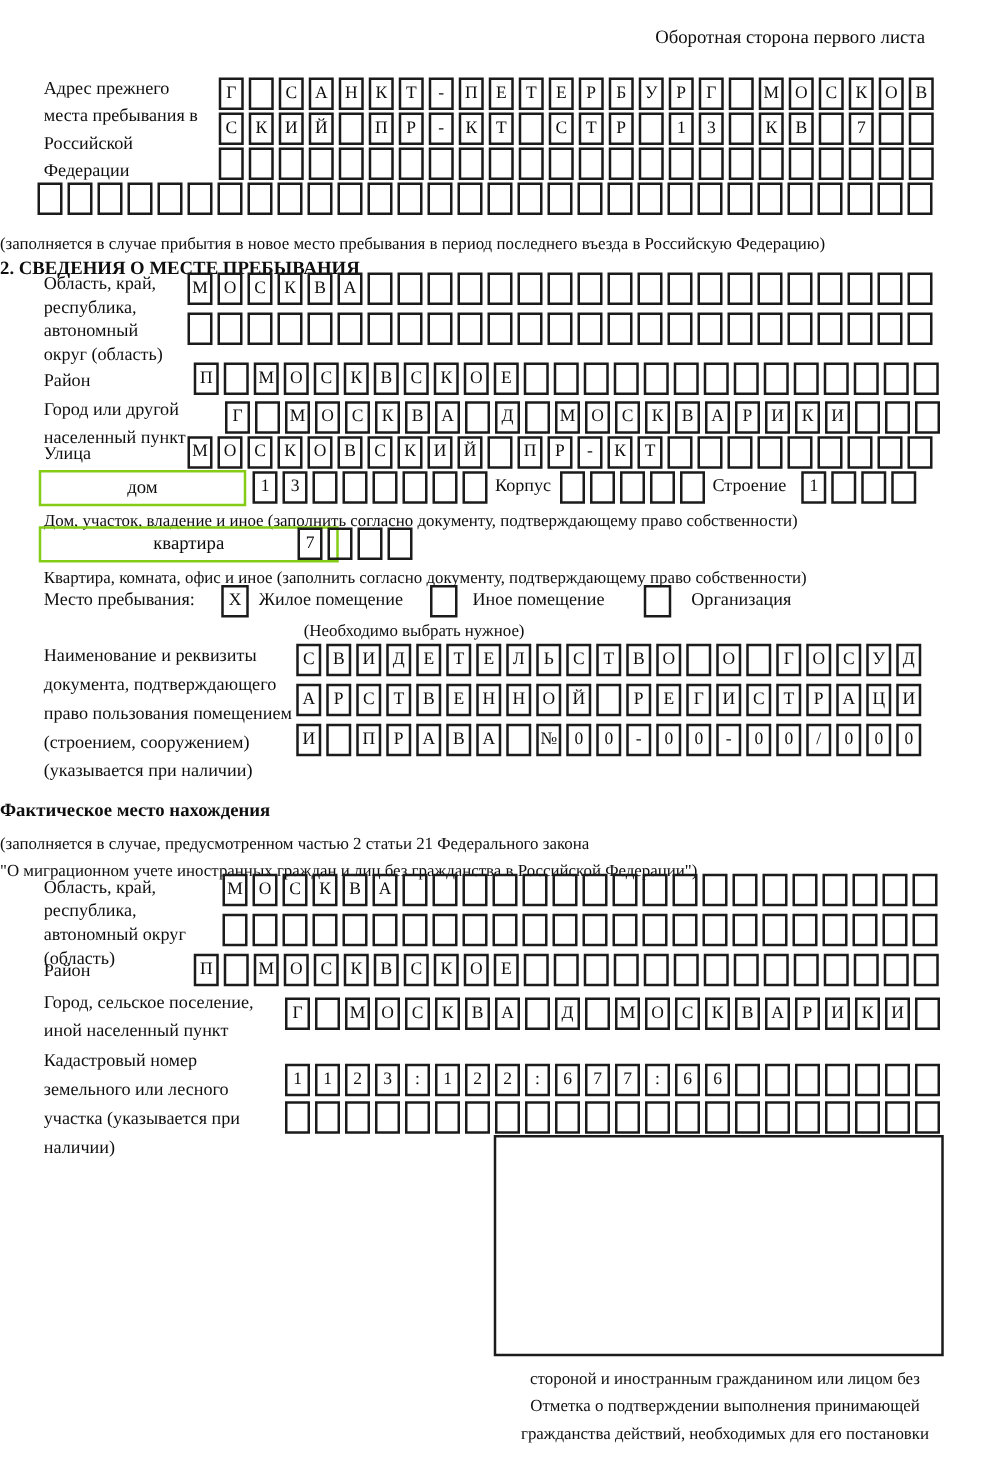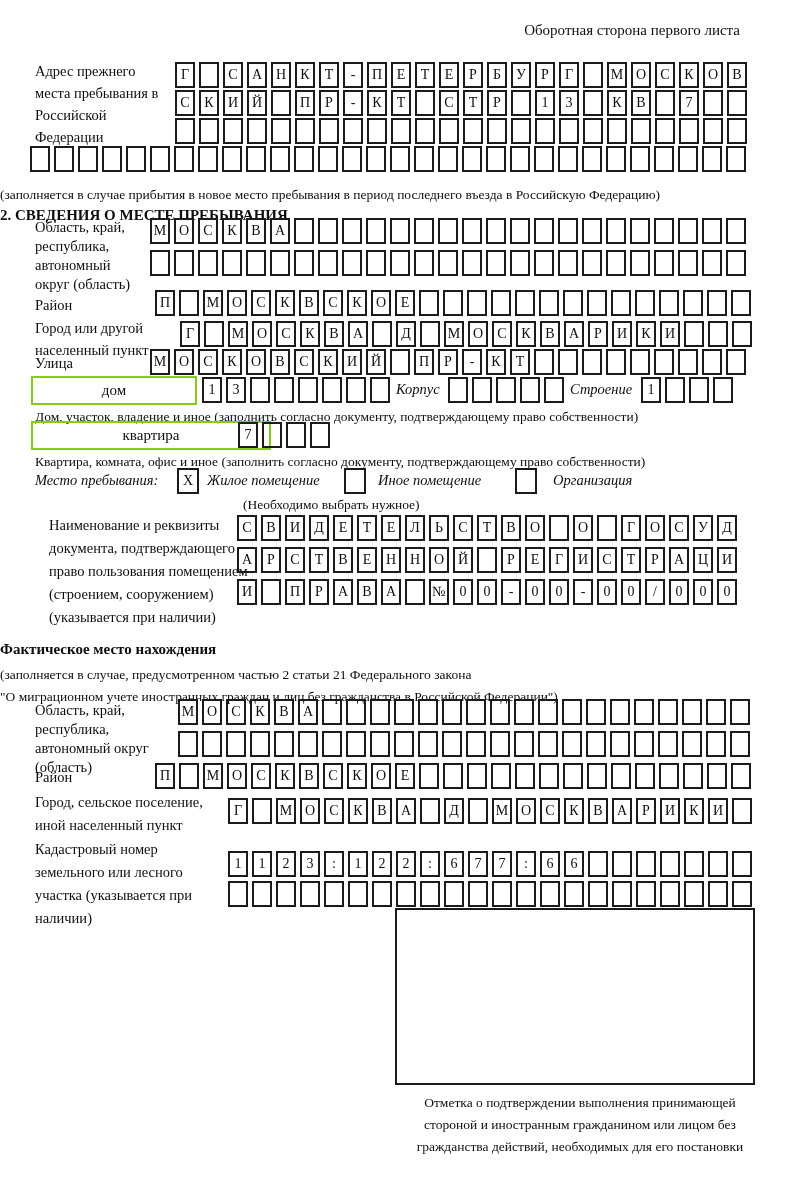--- a/index.html
+++ b/index.html
@@ -12,21 +12,21 @@
   .label { font-size:14.5px; line-height:22px; }
   .tight { line-height:19px; }
   .mid   { line-height:23px; }
   .note  { font-size:13.5px; }
   .center { left:0; width:800px; text-align:left;margin-top:11px; }
   .title { font-weight:bold; font-size:15px; }
   .widebox { box-sizing:border-box; position:absolute; border:2px solid #84cc16; height:29px;
              display:flex; align-items:center; justify-content:center; font-size:15px; }
   .chk { box-sizing:border-box; position:absolute; width:22px; height:26px; border:2px solid #1b1b1b;
          display:flex; align-items:center; justify-content:center; font-size:14px; }
-  .inline-label { position:absolute; font-size:14.5px; white-space:nowrap;font-style:italic; }
+  .inline-label { position:absolute; font-size:14.5px; white-space:nowrap; }
   .stamp { box-sizing:border-box; position:absolute; border:2px solid #1b1b1b; background:#fff; }
 </style>
 </head>
 <body>
 
 <div class="abs" style="top:22px; right:60px; font-size:15px;">Оборотная сторона первого листа</div>
 
 <div class="abs label" style="left:35px; top:60px; width:130px;">Адрес прежнего места пребывания в Российской Федерации</div>
 <div class="cells" style="left:175px; top:62px;">
     <span class="cell">Г</span>
@@ -323,21 +323,21 @@
 
 <div class="inline-label" style="left:35px; top:472px;">Место пребывания:</div>
 <div class="chk" style="left:177px; top:468px;">X</div>
 <div class="inline-label" style="left:207px; top:472px;">Жилое помещение</div>
 <div class="chk" style="left:344px; top:468px;"></div>
 <div class="inline-label" style="left:378px; top:472px;">Иное помещение</div>
 <div class="chk" style="left:515px; top:468px;"></div>
 <div class="inline-label" style="left:553px; top:472px;">Организация</div>
 <div class="abs note" style="left:243px; top:497px;">(Необходимо выбрать нужное)</div>
 
-<div class="abs label mid" style="left:35px; top:514px; width:205px;margin-left:14px;">Наименование и реквизиты документа, подтверждающего право пользования помещением (строением, сооружением) (указывается при наличии)</div>
+<div class="abs label mid" style="left:35px; top:514px; width:205px;">Наименование и реквизиты документа, подтверждающего право пользования помещением (строением, сооружением) (указывается при наличии)</div>
 <div class="cells" style="left:237px; top:515px;">
     <span class="cell">С</span>
     <span class="cell">В</span>
     <span class="cell">И</span>
     <span class="cell">Д</span>
     <span class="cell">Е</span>
     <span class="cell">Т</span>
     <span class="cell">Е</span>
     <span class="cell">Л</span>
     <span class="cell">Ь</span>
@@ -559,16 +559,16 @@
     <span class="cell"></span>
     <span class="cell"></span>
     <span class="cell"></span>
     <span class="cell"></span>
     <span class="cell"></span>
     <span class="cell"></span>
   </div>
 
 <div class="stamp" style="left:395px; top:908px; width:360px; height:177px;"></div>
 <div class="abs" style="left:370px; top:1092px; width:420px; text-align:center; font-size:13.5px; line-height:22px;">
+  <div>стороной и иностранным гражданином или лицом без</div>
   <div>Отметка о подтверждении выполнения принимающей</div>
-  <div>стороной и иностранным гражданином или лицом без</div>
   <div>гражданства действий, необходимых для его постановки</div>
 </div>
 
 </body></html>

